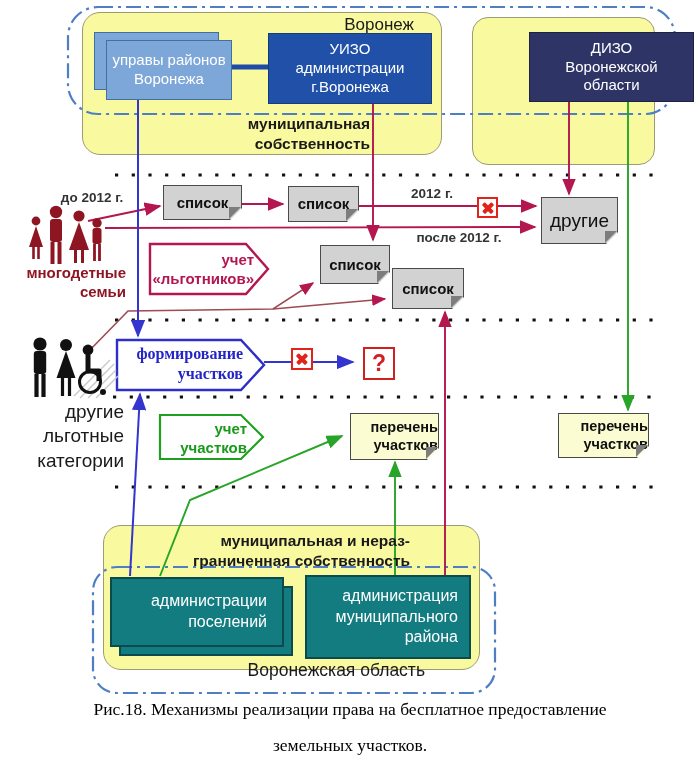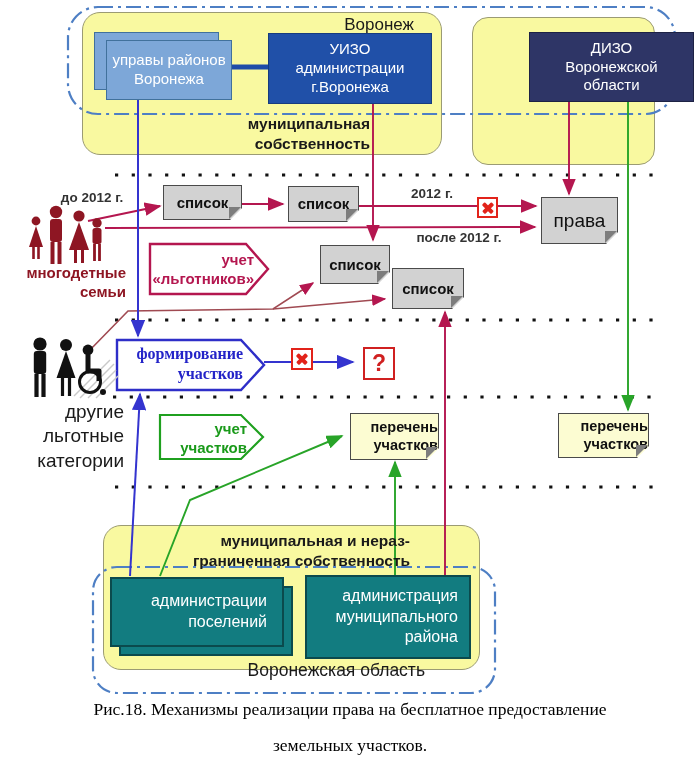--- a/index.html
+++ b/index.html
@@ -171,21 +171,21 @@
     </div>
   <div class="abs z3 doc" style="left:320px;top:245px;width:68px;height:37px;">
       <span>список</span>
       <i class="fold"></i>
     </div>
   <div class="abs z3 doc" style="left:392px;top:268px;width:70px;height:39px;">
       <span>список</span>
       <i class="fold"></i>
     </div>
   <div class="abs z3 doc" style="left:541px;top:197px;width:75px;height:45px;font-size:19px;font-weight:500;">
-      <span>права</span>
+      <span>другие</span>
       <i class="fold"></i>
     </div>
 
   <div class="abs z3 xbox" style="left:477px;top:197px;width:21px;height:21px;"></div>
 
   <div class="abs z3 lbl crimsontx" style="left:10px;top:263px;width:116px;font-size:15px;color:#8e1623;">многодетные семьи</div>
   <div class="abs z3 lbl" style="left:8px;top:400px;width:116px;font-size:19px;font-weight:normal;">другие льготные категории</div>
 
   <div class="abs z3 lbl crimsontx" style="left:150px;top:250px;width:104px;font-size:15px;">учет «льготников»</div>
   <div class="abs z3 lbl bluetx" style="left:119px;top:344px;width:124px;font-size:16px;">формирование участков</div>

